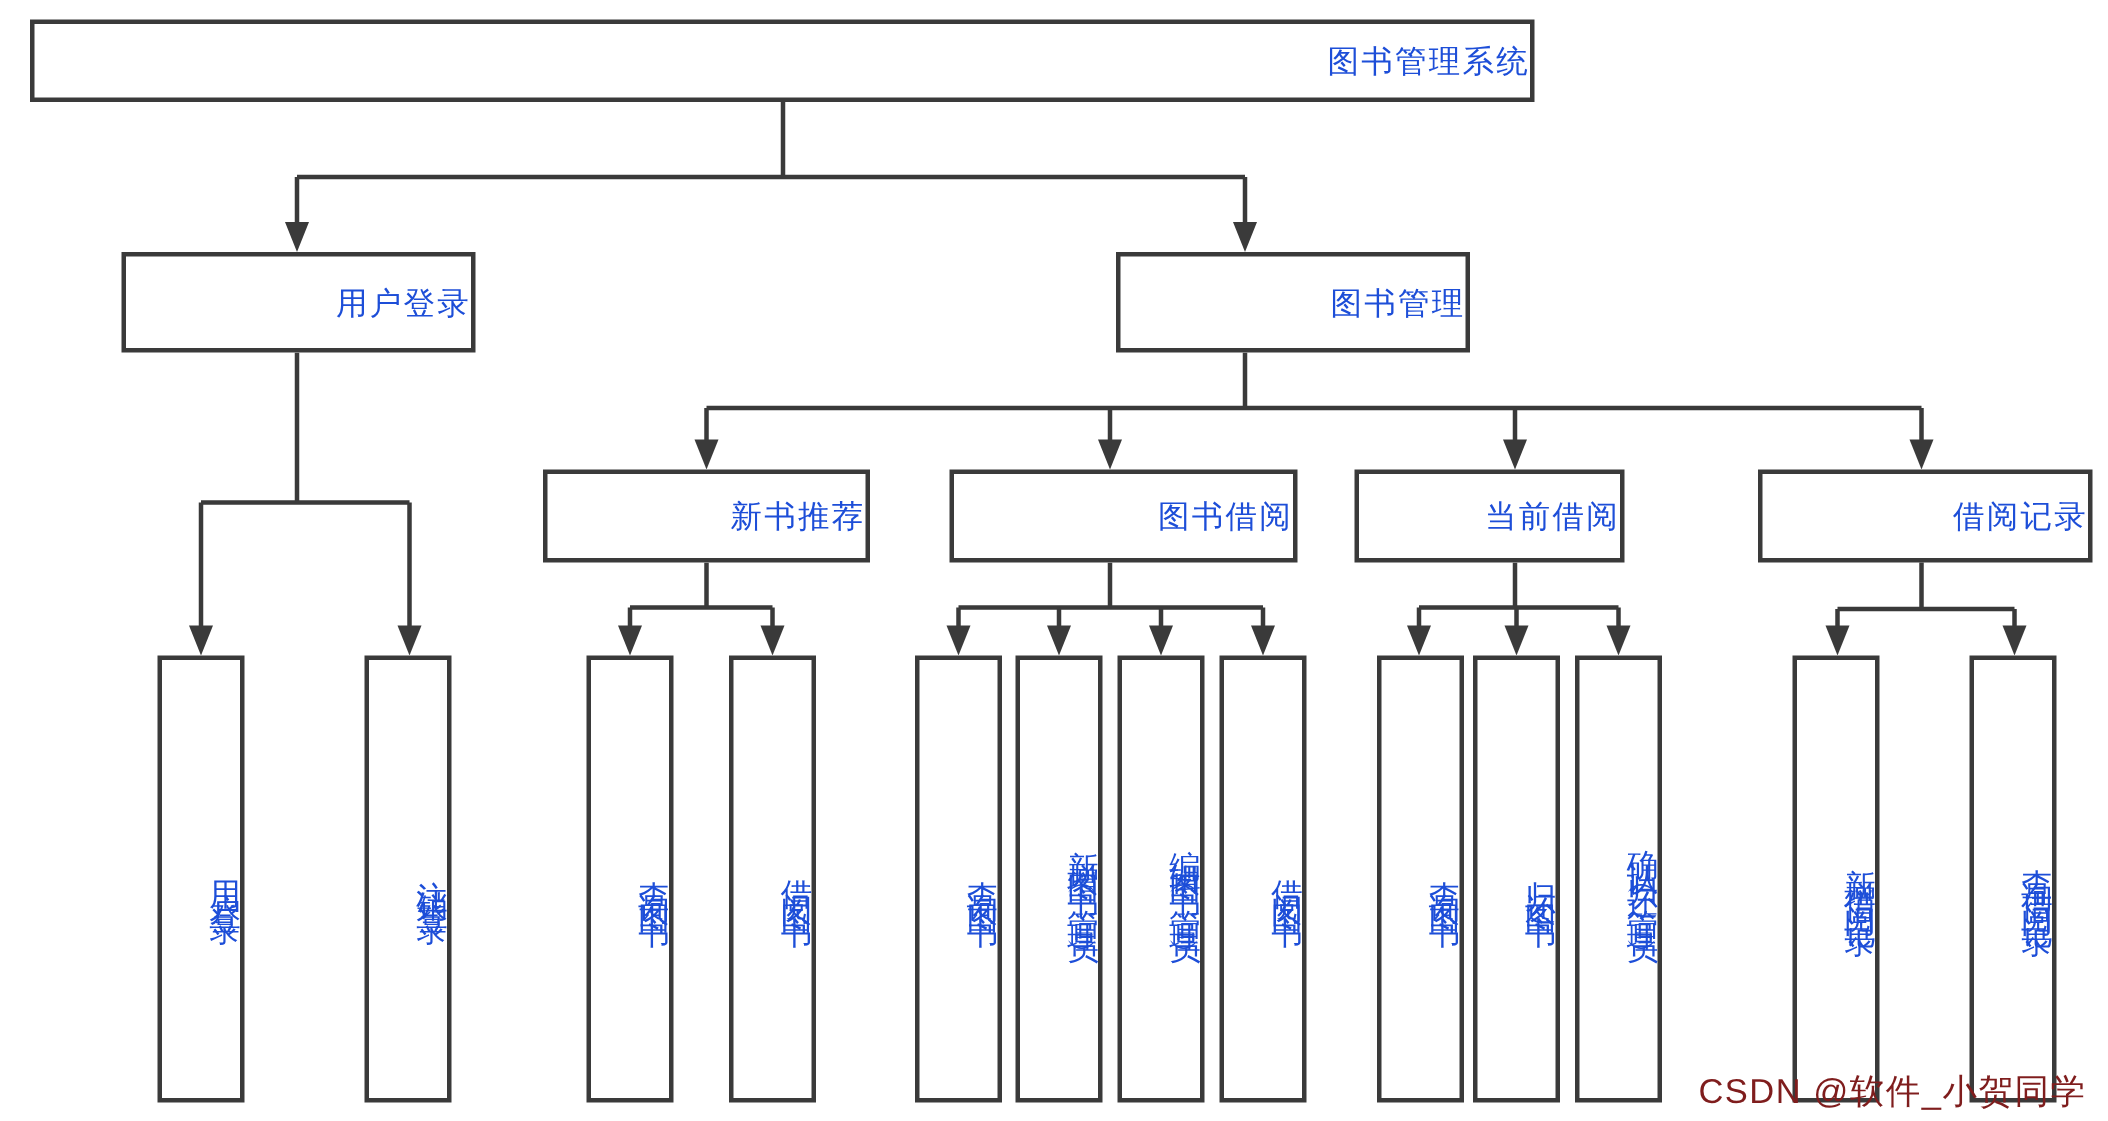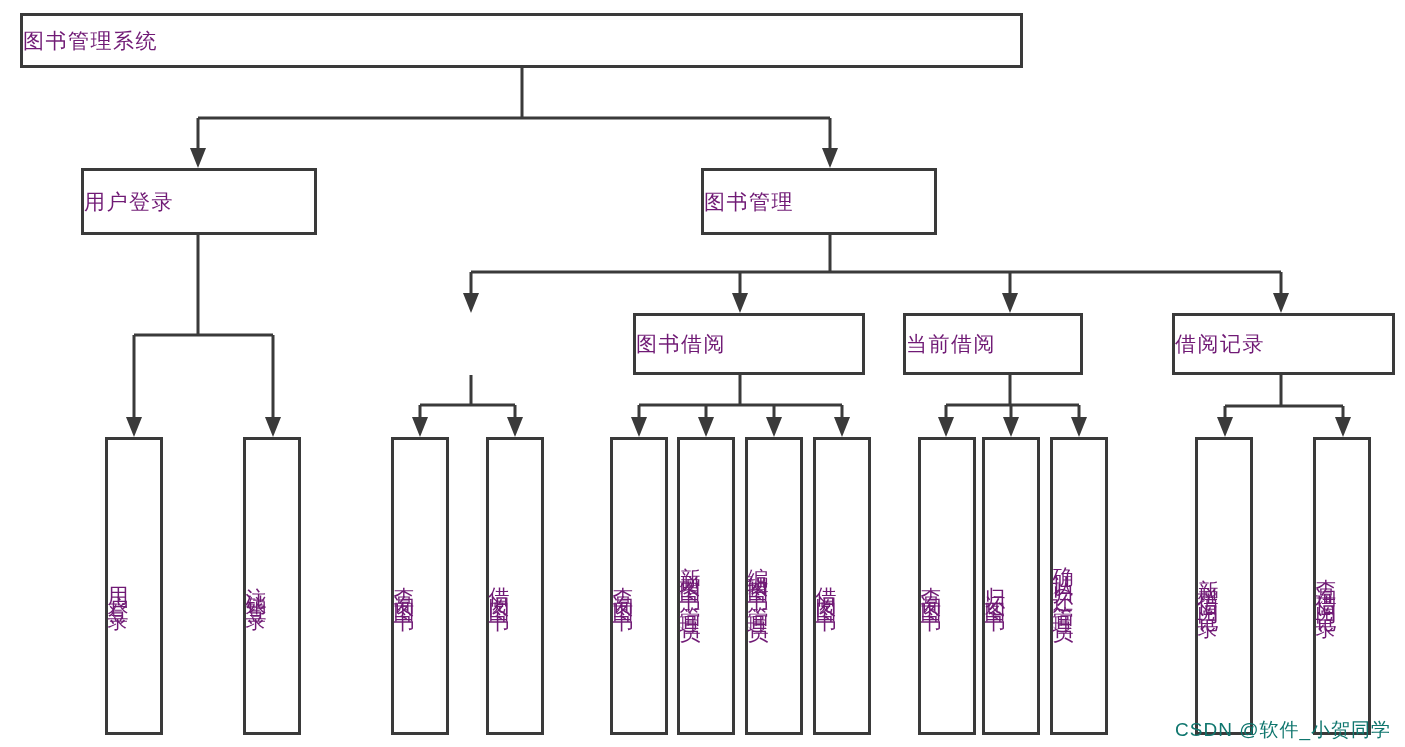--- a/index.html
+++ b/index.html
@@ -18,41 +18,41 @@
     position: absolute;
     left: 0; top: 0;
   }
 
   .box {
     position: absolute;
     border: 3px solid #3a3a3a;
     background: #ffffff;
     display: flex;
     align-items: center;
-    justify-content: flex-start;
-    color: #701a75;
+    justify-content: flex-end;
+    color: #1d4ed8;
   }
 
   .hbox { font-size: 21px; letter-spacing: 1.5px; }
 
   .vbox { width: 58px; top: 437px; height: 298px; }
 
   .vbox span {
     writing-mode: vertical-rl;
     font-size: 21px;
     line-height: 1;
     letter-spacing: 8px;
   }
 
   .watermark {
     position: absolute;
     right: 14px;
     bottom: 4px;
-    font-size: 19px;
-    color: #0f766e;
+    font-size: 23px;
+    color: #7f1d1d;
     letter-spacing: 1px;
     white-space: nowrap;
   }
 </style>
 </head>
 <body>
 
 <div class="canvas">
 
   <svg class="connectors" width="1405" height="747" viewBox="0 0 1405 747">
@@ -88,24 +88,27 @@
     </g>
   </svg>
 
   <div class="box hbox" style="left:20px; top:13px; width:1003px; height:55px">
     <span>图书管理系统</span>
   </div>
 
   <div class="box hbox" style="left:81px; top:168px; width:236px; height:67px">
     <span>用户登录</span>
   </div>
-  <div class="box hbox" style="left:701px; top:168px; width:236px; height:67px">
+  <div class="box hbox" style="left:744px; top:168px; width:236px; height:67px">
     <span>图书管理</span>
   </div>
 
+  <div class="box hbox" style="left:362px; top:313px; width:218px; height:62px">
+    <span>新书推荐</span>
+  </div>
   <div class="box hbox" style="left:633px; top:313px; width:232px; height:62px">
     <span>图书借阅</span>
   </div>
   <div class="box hbox" style="left:903px; top:313px; width:180px; height:62px">
     <span>当前借阅</span>
   </div>
   <div class="box hbox" style="left:1172px; top:313px; width:223px; height:62px">
     <span>借阅记录</span>
   </div>
 

